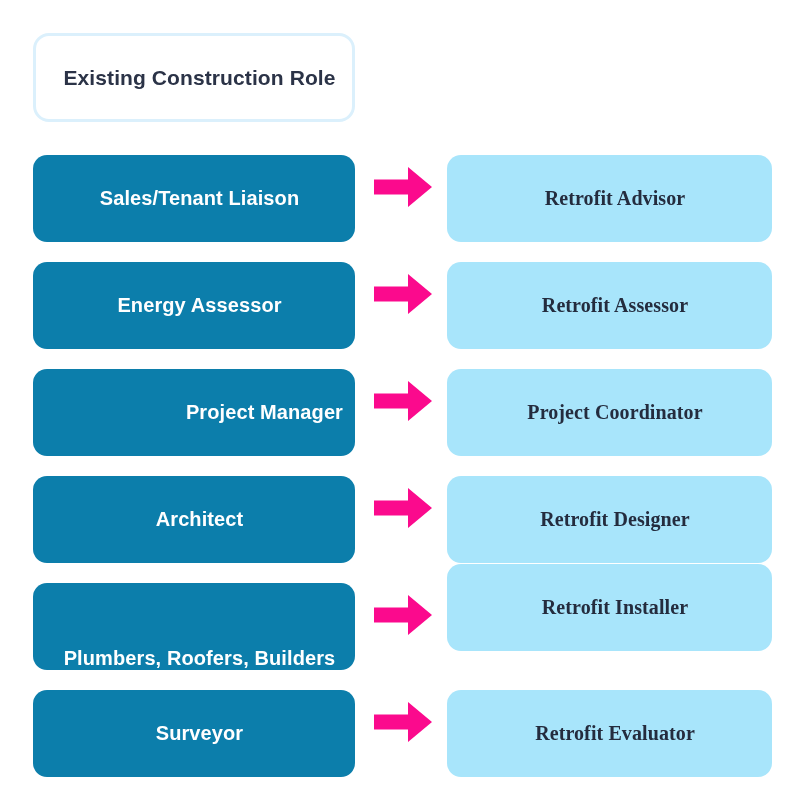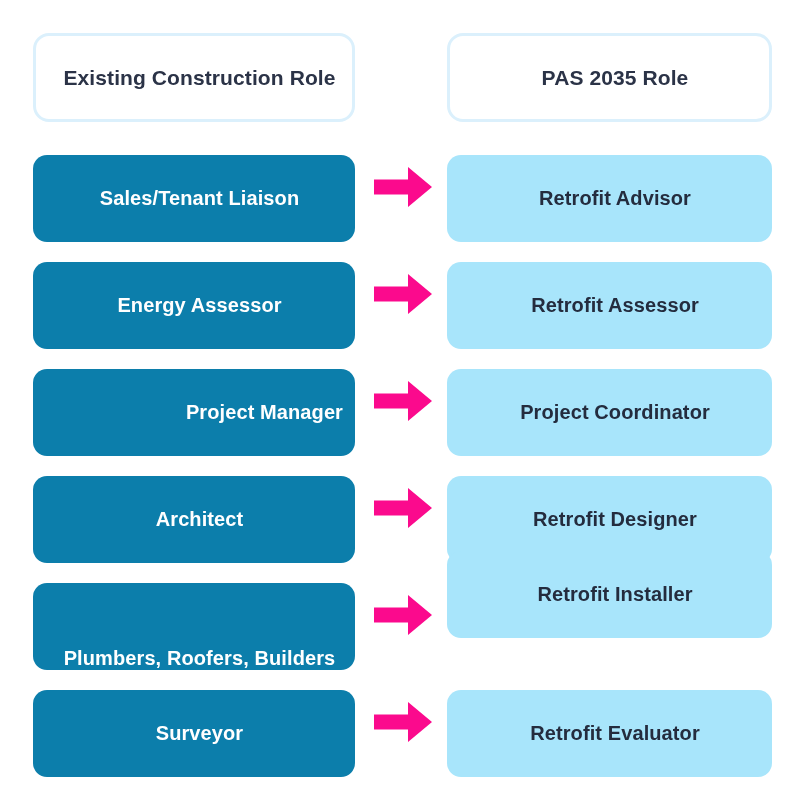--- a/index.html
+++ b/index.html
@@ -69,42 +69,40 @@
   }
   .role-right {
     background: #a8e5fb;
   }
   .role-right .label {
     color: #242c3e;
     font-size: 20px;
     font-weight: bold;
     letter-spacing: 0.1px;
     padding: 0 12px;
+    font-family: Liberation Serif, serif;
   }
 
   
   .arrow {
     position: absolute;
     left: 374px;
     width: 58px;
     height: 40px;
     display: block;
   }
   .arrow svg { display: block; width: 100%; height: 100%; }
 </style>
 </head>
 <body>
 
 <div id="diagram">
 
   <div class="box col-left header-box">
     <span class="label">Existing Construction Role</span>
-  </div>
-  <div class="box col-right header-box">
-    <span class="label">PAS 2035 Role</span>
   </div>
 
   <div id="rows-host">
       <div class="box col-left role-box role-left" style="top: 143px;">
         <span class="label">Sales/Tenant Liaison</span>
       </div>
       <div class="arrow" style="top: 167px;">
         <svg viewBox="0 0 58 40" xmlns="http://www.w3.org/2000/svg" aria-hidden="true">
           <path d="M0 12.5 H34 V0 L58 20 L34 40 V27.5 H0 Z" fill="#fb0a8d"></path>
         </svg>
@@ -146,21 +144,21 @@
         <span class="label">Retrofit Designer</span>
       </div>
       <div class="box col-left role-box role-left" style="top: 571px; align-items: flex-end;">
         <span class="label">Plumbers, Roofers, Builders</span>
       </div>
       <div class="arrow" style="top: 595px;">
         <svg viewBox="0 0 58 40" xmlns="http://www.w3.org/2000/svg" aria-hidden="true">
           <path d="M0 12.5 H34 V0 L58 20 L34 40 V27.5 H0 Z" fill="#fb0a8d"></path>
         </svg>
       </div>
-      <div class="box col-right role-box role-right" style="top: 539px;">
+      <div class="box col-right role-box role-right" style="top: 552px;">
         <span class="label">Retrofit Installer</span>
       </div>
       <div class="box col-left role-box role-left" style="top: 678px;">
         <span class="label">Surveyor</span>
       </div>
       <div class="arrow" style="top: 702px;">
         <svg viewBox="0 0 58 40" xmlns="http://www.w3.org/2000/svg" aria-hidden="true">
           <path d="M0 12.5 H34 V0 L58 20 L34 40 V27.5 H0 Z" fill="#fb0a8d"></path>
         </svg>
       </div>

